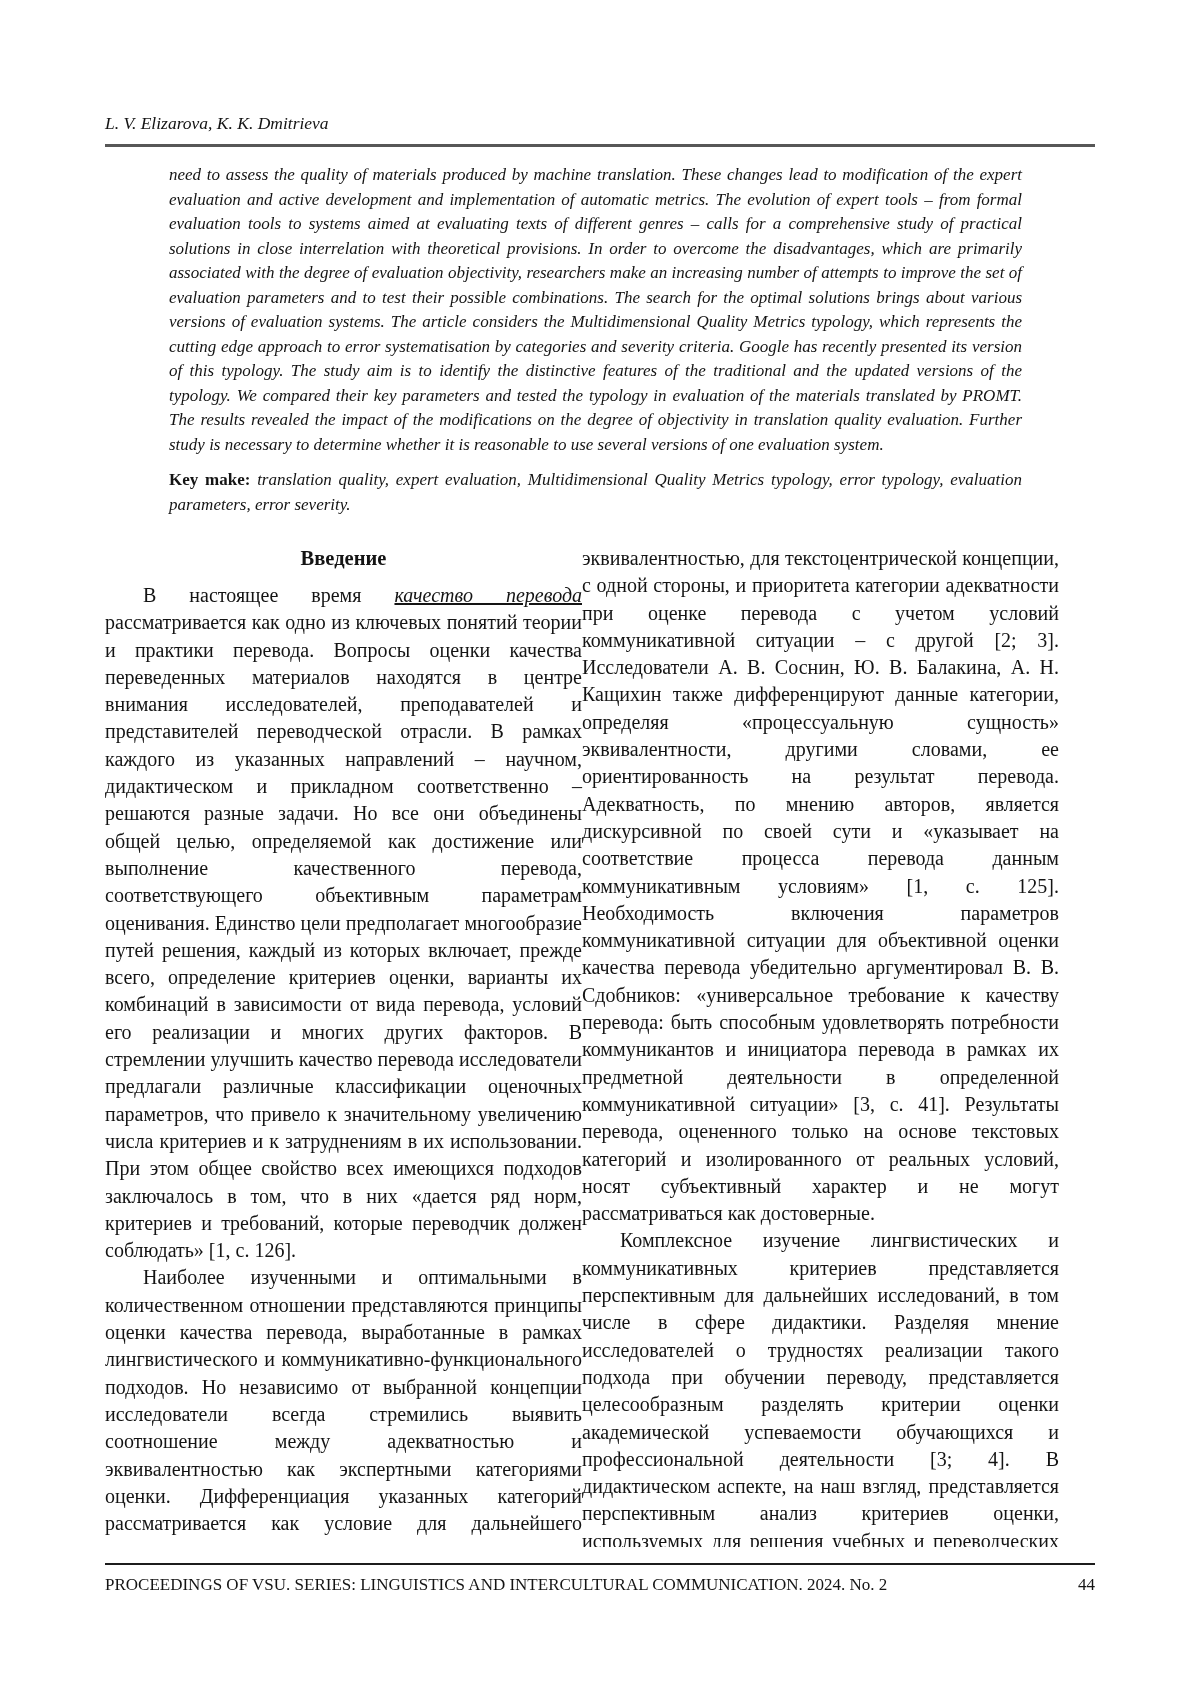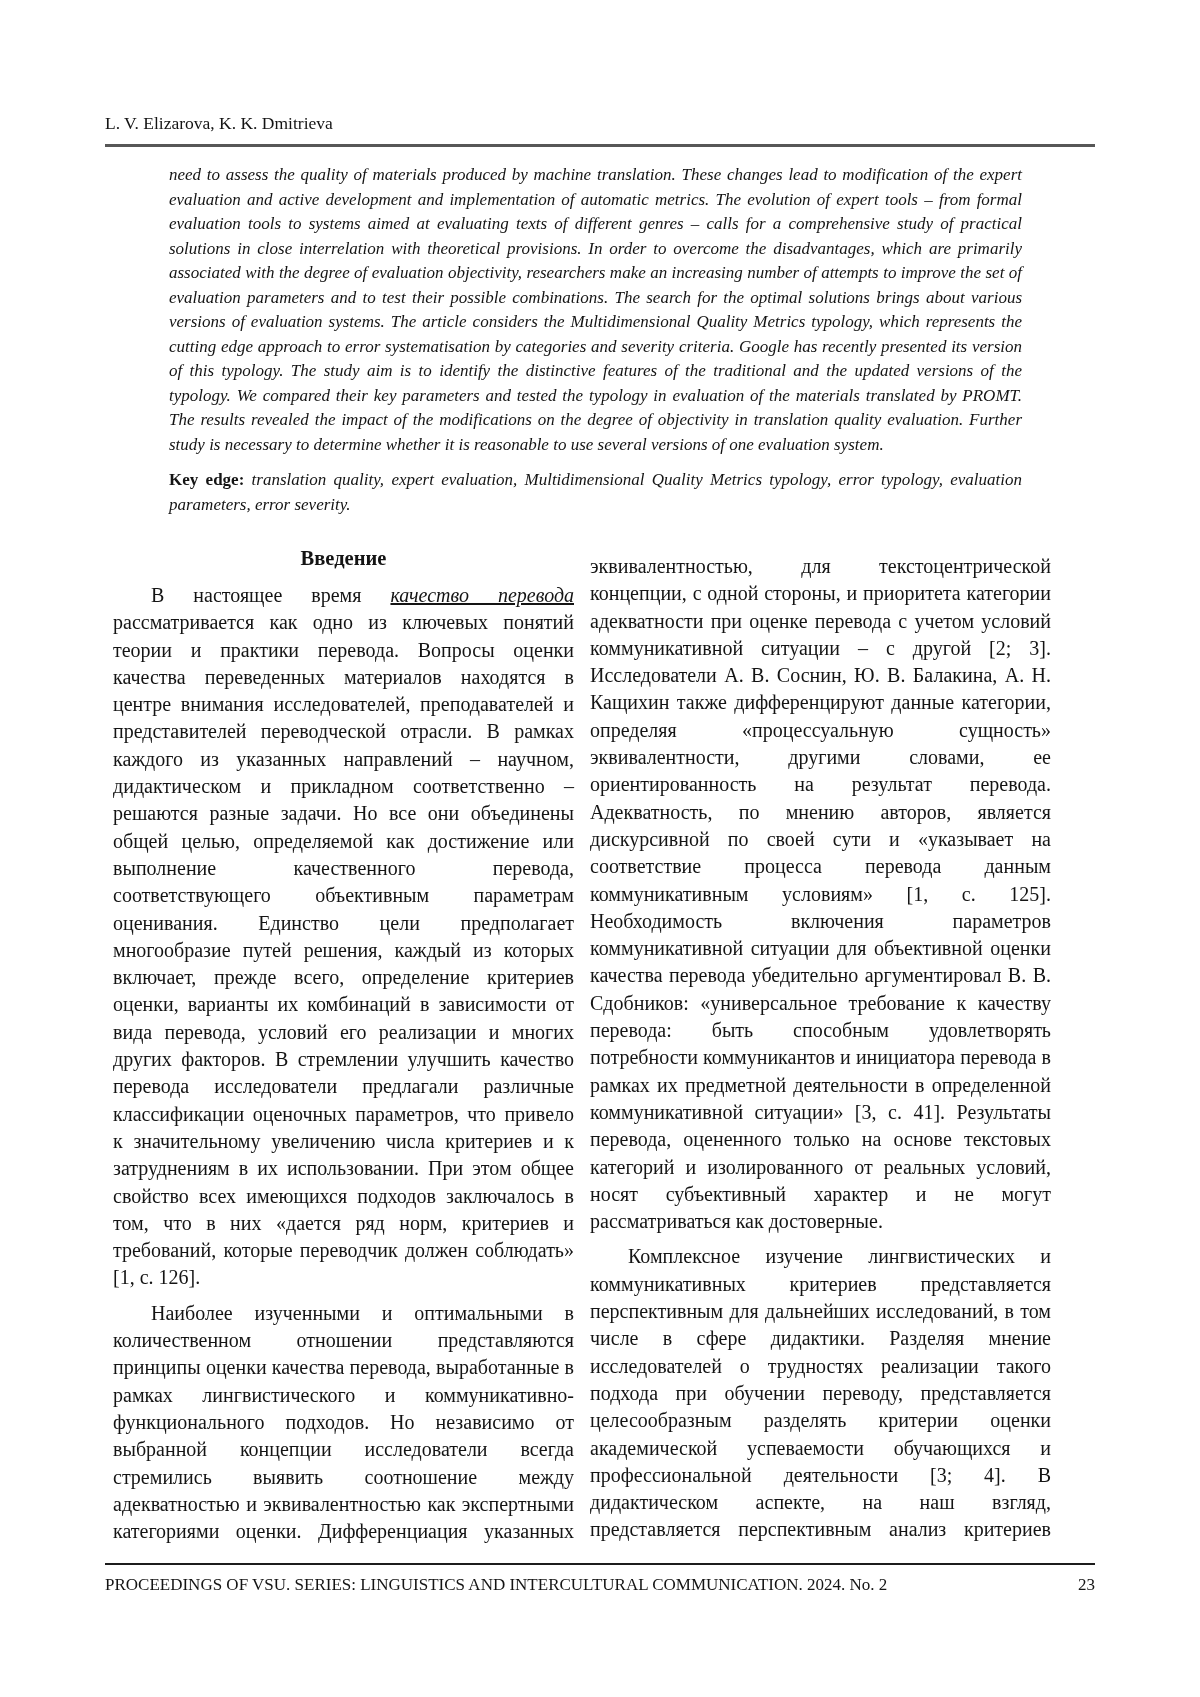--- a/index.html
+++ b/index.html
@@ -8,21 +8,21 @@
     width:1200px; height:1697px;
     box-sizing:border-box;
     padding:112px 105px 0 105px;
     background:#ffffff;
     color:#141414;
     font-family:"Liberation Serif", "DejaVu Serif", serif;
     overflow:hidden;
   }
   .header {
     display:flex; justify-content:space-between; align-items:baseline;
-    font-size:17.5px; line-height:22px;
+    font-style:italic; font-size:17.5px; line-height:22px;
   }
   .header-rule { height:3px; background:#575757; margin-top:10px; }
 
   .abstract { margin:16px 62px 0 53px; }
   .abstract p { margin:11px; }
   .abstract-text {
     font-style:italic; font-size:17px; line-height:24.5px;
     text-align:justify;
   }
   .kw-label { font-style:normal; font-weight:bold; }
@@ -35,21 +35,21 @@
   .col {
     width:477px; flex:0 0 477px;
     font-size:20px; line-height:27.3px;
     text-align:justify;
     hyphens:auto;
   }
   .section-heading {
     font-size:20.5px; font-weight:bold; text-align:center;
     margin:0 0 10px 0; line-height:27px; text-indent:0;
   }
-  p.body-para { margin:8px; text-indent:38px; }
+  p.body-para { margin:0; text-indent:38px; }
   p.body-para.no-indent { text-indent:0; }
   .it { font-style:italic;text-decoration:underline; }
 
   .footer {
     position:absolute; top:1563px; left:105px; width:990px;text-align:right;
   }
   .footer-rule { height:2px; background:#1c1c1c; }
   .footer-row {
     display:flex; justify-content:space-between; align-items:baseline;
     margin-top:9px; font-size:17px; line-height:22px;
@@ -60,21 +60,21 @@
 
 <div class="page">
 
   <div class="header">
     <span>L. V. Elizarova, K. K. Dmitrieva</span>
   </div>
   <div class="header-rule"></div>
 
   <div class="abstract">
     <p class="abstract-text" lang="en">need to assess the quality of materials produced by machine translation. These changes lead to modification of the expert evaluation and active development and implementation of automatic metrics. The evolution of expert tools – from formal evaluation tools to systems aimed at evaluating texts of different genres – calls for a comprehensive study of practical solutions in close interrelation with theoretical provisions. In order to overcome the disadvantages, which are primarily associated with the degree of evaluation objectivity, researchers make an increasing number of attempts to improve the set of evaluation parameters and to test their possible combinations. The search for the optimal solutions brings about various versions of evaluation systems. The article considers the Multidimensional Quality Metrics typology, which represents the cutting edge approach to error systematisation by categories and severity criteria. Google has recently presented its version of this typology. The study aim is to identify the distinctive features of the traditional and the updated versions of the typology. We compared their key parameters and tested the typology in evaluation of the materials translated by PROMT. The results revealed the impact of the modifications on the degree of objectivity in translation quality evaluation. Further study is necessary to determine whether it is reasonable to use several versions of one evaluation system.</p>
-    <p class="abstract-text"><span class="kw-label">Key edge:</span><span> translation quality, expert evaluation, Multidimensional Quality Metrics typology, error typology, evaluation parameters, error severity.</span></p>
+    <p class="abstract-text"><span class="kw-label">Key make:</span><span> translation quality, expert evaluation, Multidimensional Quality Metrics typology, error typology, evaluation parameters, error severity.</span></p>
   </div>
 
   <div class="columns">
     <div class="col" lang="ru">
       <h2 class="section-heading">Введение</h2>
       <div>
           <p class="body-para"><span>В настоящее время </span><span class="it">качество перевода</span><span> рассматривается как одно из ключевых понятий теории и практики перевода. Вопросы оценки качества переведенных материалов находятся в центре внимания исследователей, преподавателей и представителей переводческой отрасли. В рамках каждого из указанных направлений – научном, дидактическом и прикладном соответственно – решаются разные задачи. Но все они объединены общей целью, определяемой как достижение или выполнение качественного перевода, соответствующего объективным параметрам оценивания. Единство цели предполагает многообразие путей решения, каждый из которых включает, прежде всего, определение критериев оценки, варианты их комбинаций в зависимости от вида перевода, условий его реализации и многих других факторов. В стремлении улучшить качество перевода исследователи предлагали различные классификации оценочных параметров, что привело к значительному увеличению числа критериев и к затруднениям в их использовании. При этом общее свойство всех имеющихся подходов заключалось в том, что в них «дается ряд норм, критериев и требований, которые переводчик должен соблюдать» [1, с. 126].</span></p>
           <p class="body-para"><span>Наиболее изученными и оптимальными в количественном отношении представляются принципы оценки качества перевода, выработанные в рамках лингвистического и коммуникативно-функционального подходов. Но независимо от выбранной концепции исследователи всегда стремились выявить соотношение между адекватностью и эквивалентностью как экспертными категориями оценки. Дифференциация указанных категорий рассматривается как условие для дальнейшего выделения критериев, связанных с понятием «переводческая ошибка» [2, с. 102]. На современном этапе развития переводоведения сформировалось достаточно четкое понимание важности параметров, определяемых переводческой</span></p>
         </div>
     </div>
@@ -83,17 +83,17 @@
           <p class="body-para no-indent"><span>эквивалентностью, для текстоцентрической концепции, с одной стороны, и приоритета категории адекватности при оценке перевода с учетом условий коммуникативной ситуации – с другой [2; 3]. Исследователи А. В. Соснин, Ю. В. Балакина, А. Н. Кащихин также дифференцируют данные категории, определяя «процессуальную сущность» эквивалентности, другими словами, ее ориентированность на результат перевода. Адекватность, по мнению авторов, является дискурсивной по своей сути и «указывает на соответствие процесса перевода данным коммуникативным условиям» [1, с. 125]. Необходимость включения параметров коммуникативной ситуации для объективной оценки качества перевода убедительно аргументировал В. В. Сдобников: «универсальное требование к качеству перевода: быть способным удовлетворять потребности коммуникантов и инициатора перевода в рамках их предметной деятельности в определенной коммуникативной ситуации» [3, с. 41]. Результаты перевода, оцененного только на основе текстовых категорий и изолированного от реальных условий, носят субъективный характер и не могут рассматриваться как достоверные.</span></p>
           <p class="body-para"><span>Комплексное изучение лингвистических и коммуникативных критериев представляется перспективным для дальнейших исследований, в том числе в сфере дидактики. Разделяя мнение исследователей о трудностях реализации такого подхода при обучении переводу, представляется целесообразным разделять критерии оценки академической успеваемости обучающихся и профессиональной деятельности [3; 4]. В дидактическом аспекте, на наш взгляд, представляется перспективным анализ критериев оценки, используемых для решения учебных и переводческих задач.</span></p>
         </div>
     </div>
   </div>
 
   <div class="footer">
     <div class="footer-rule"></div>
     <div class="footer-row">
       <span>PROCEEDINGS OF VSU. SERIES: LINGUISTICS AND INTERCULTURAL COMMUNICATION. 2024. No. 2</span>
-      <span>23</span>
+      <span>44</span>
     </div>
   </div>
 
 </div>
 
 </body></html>

